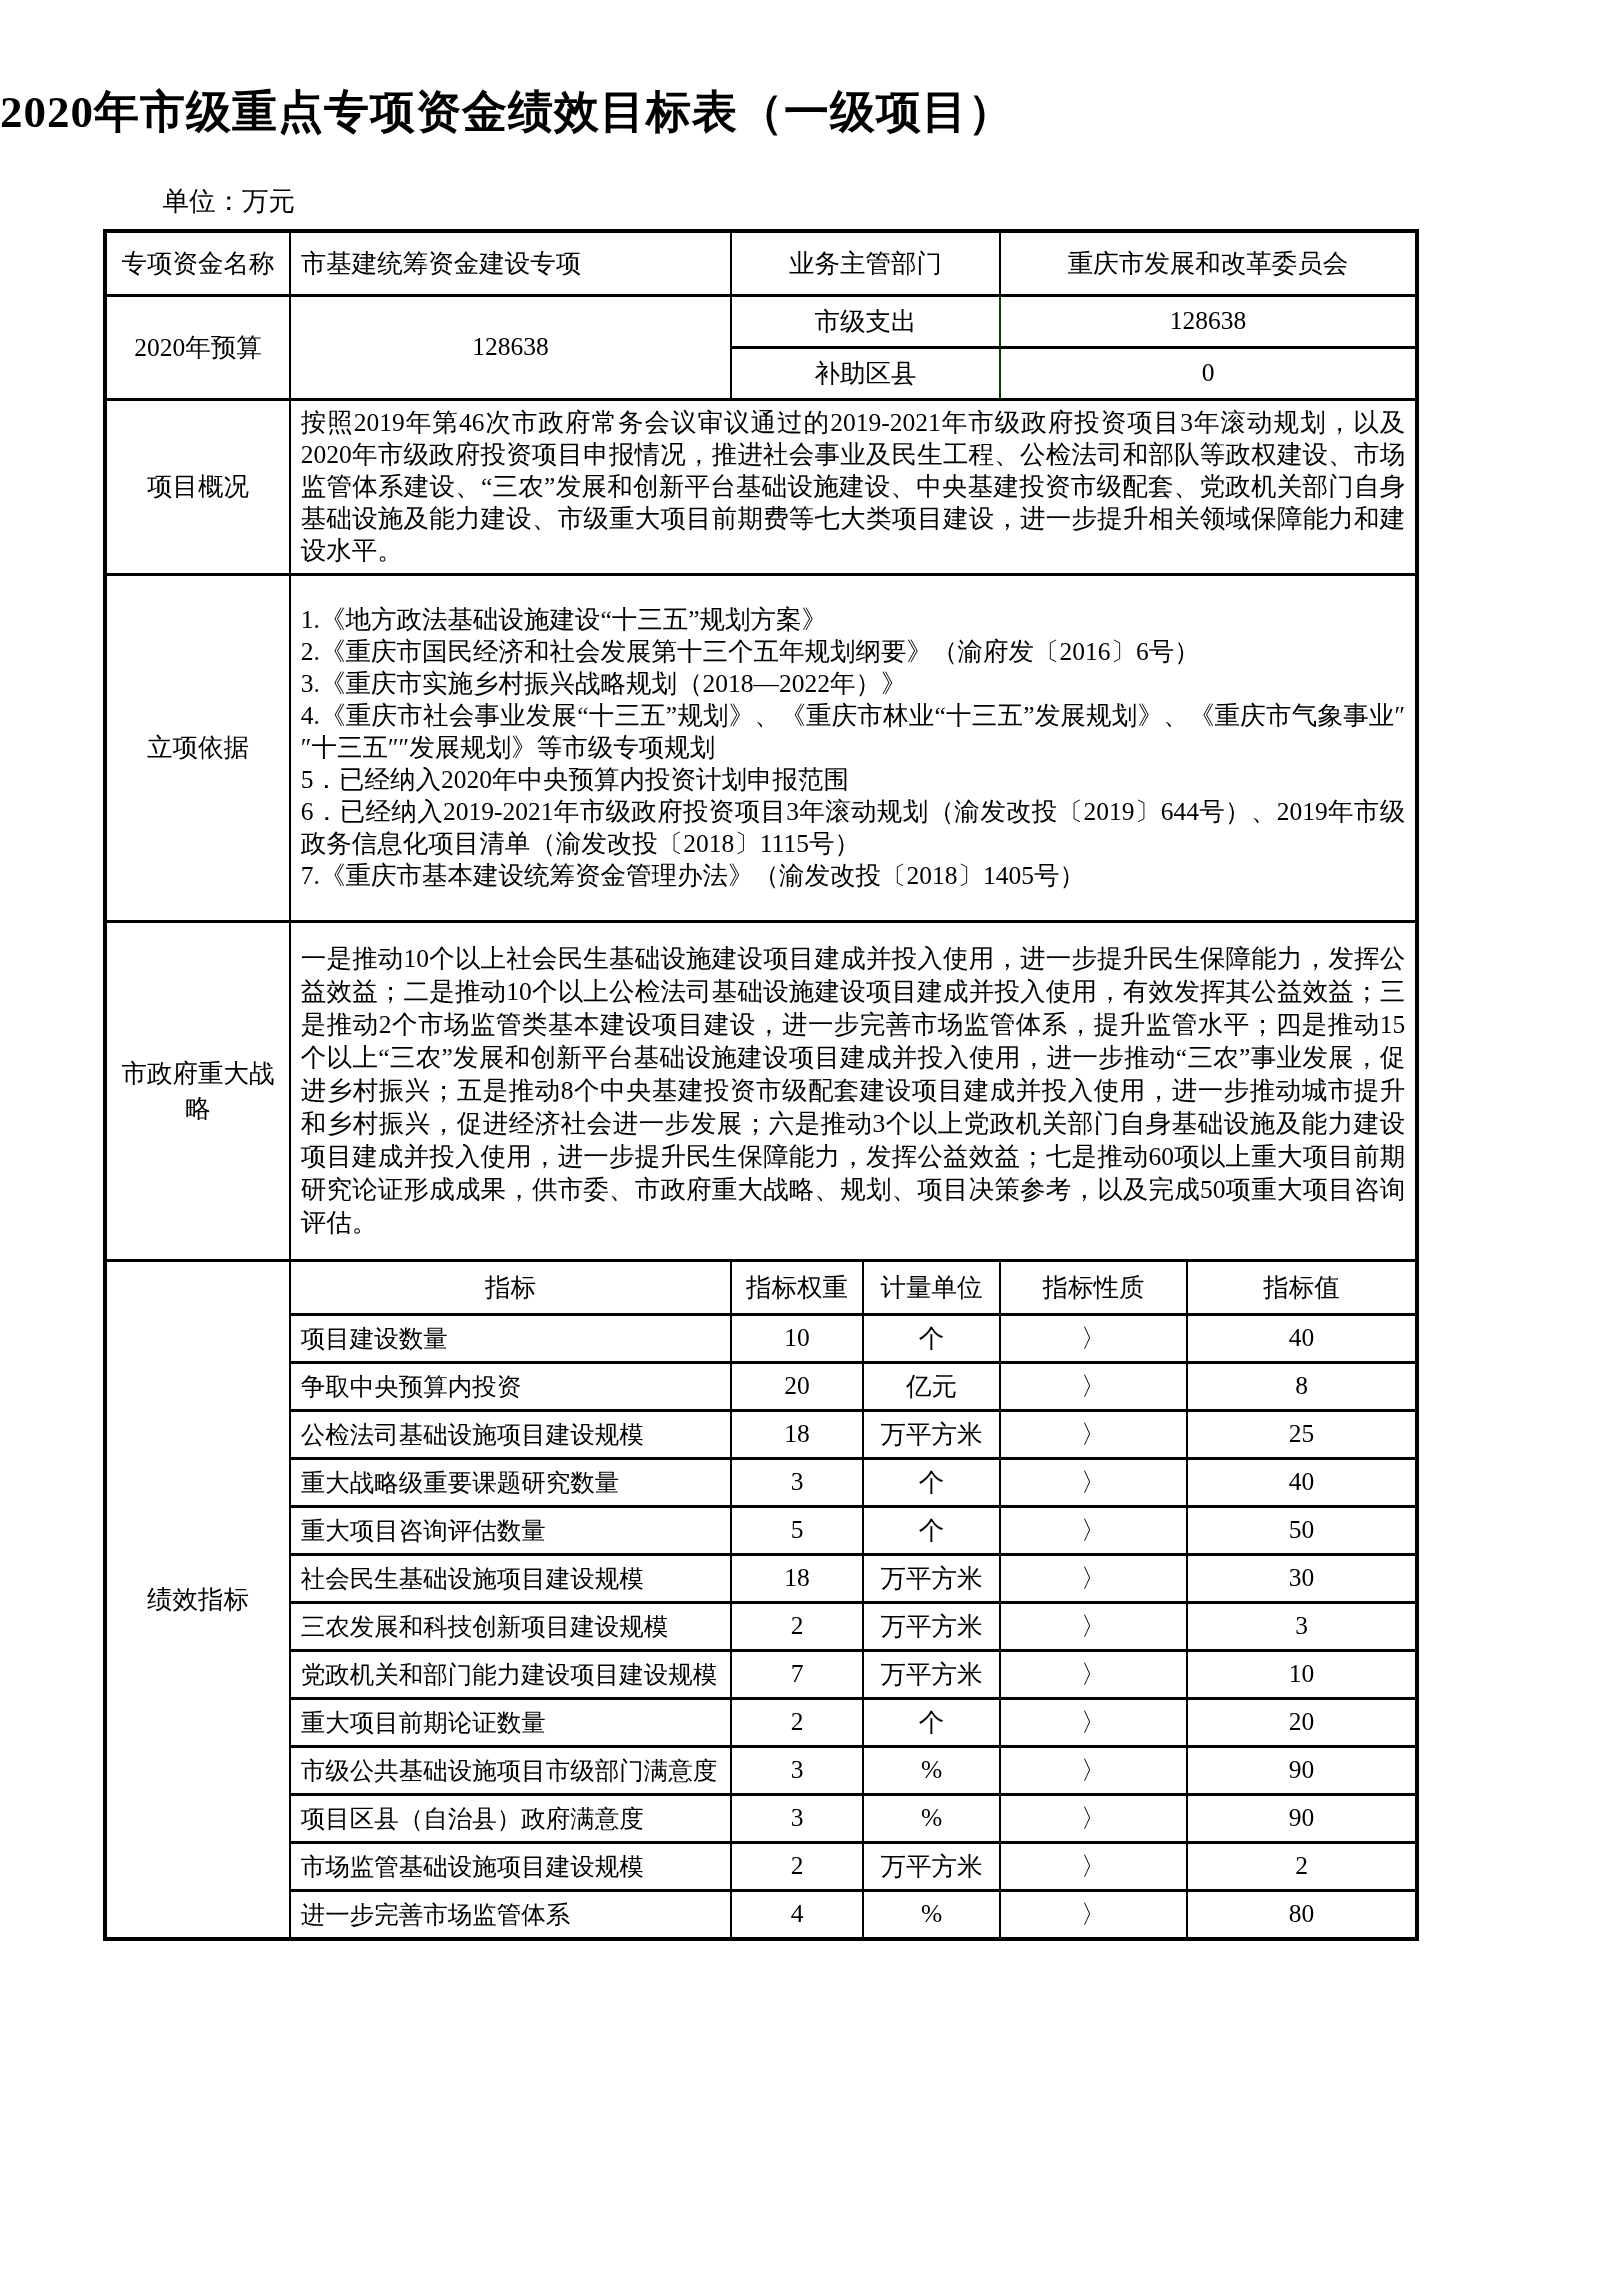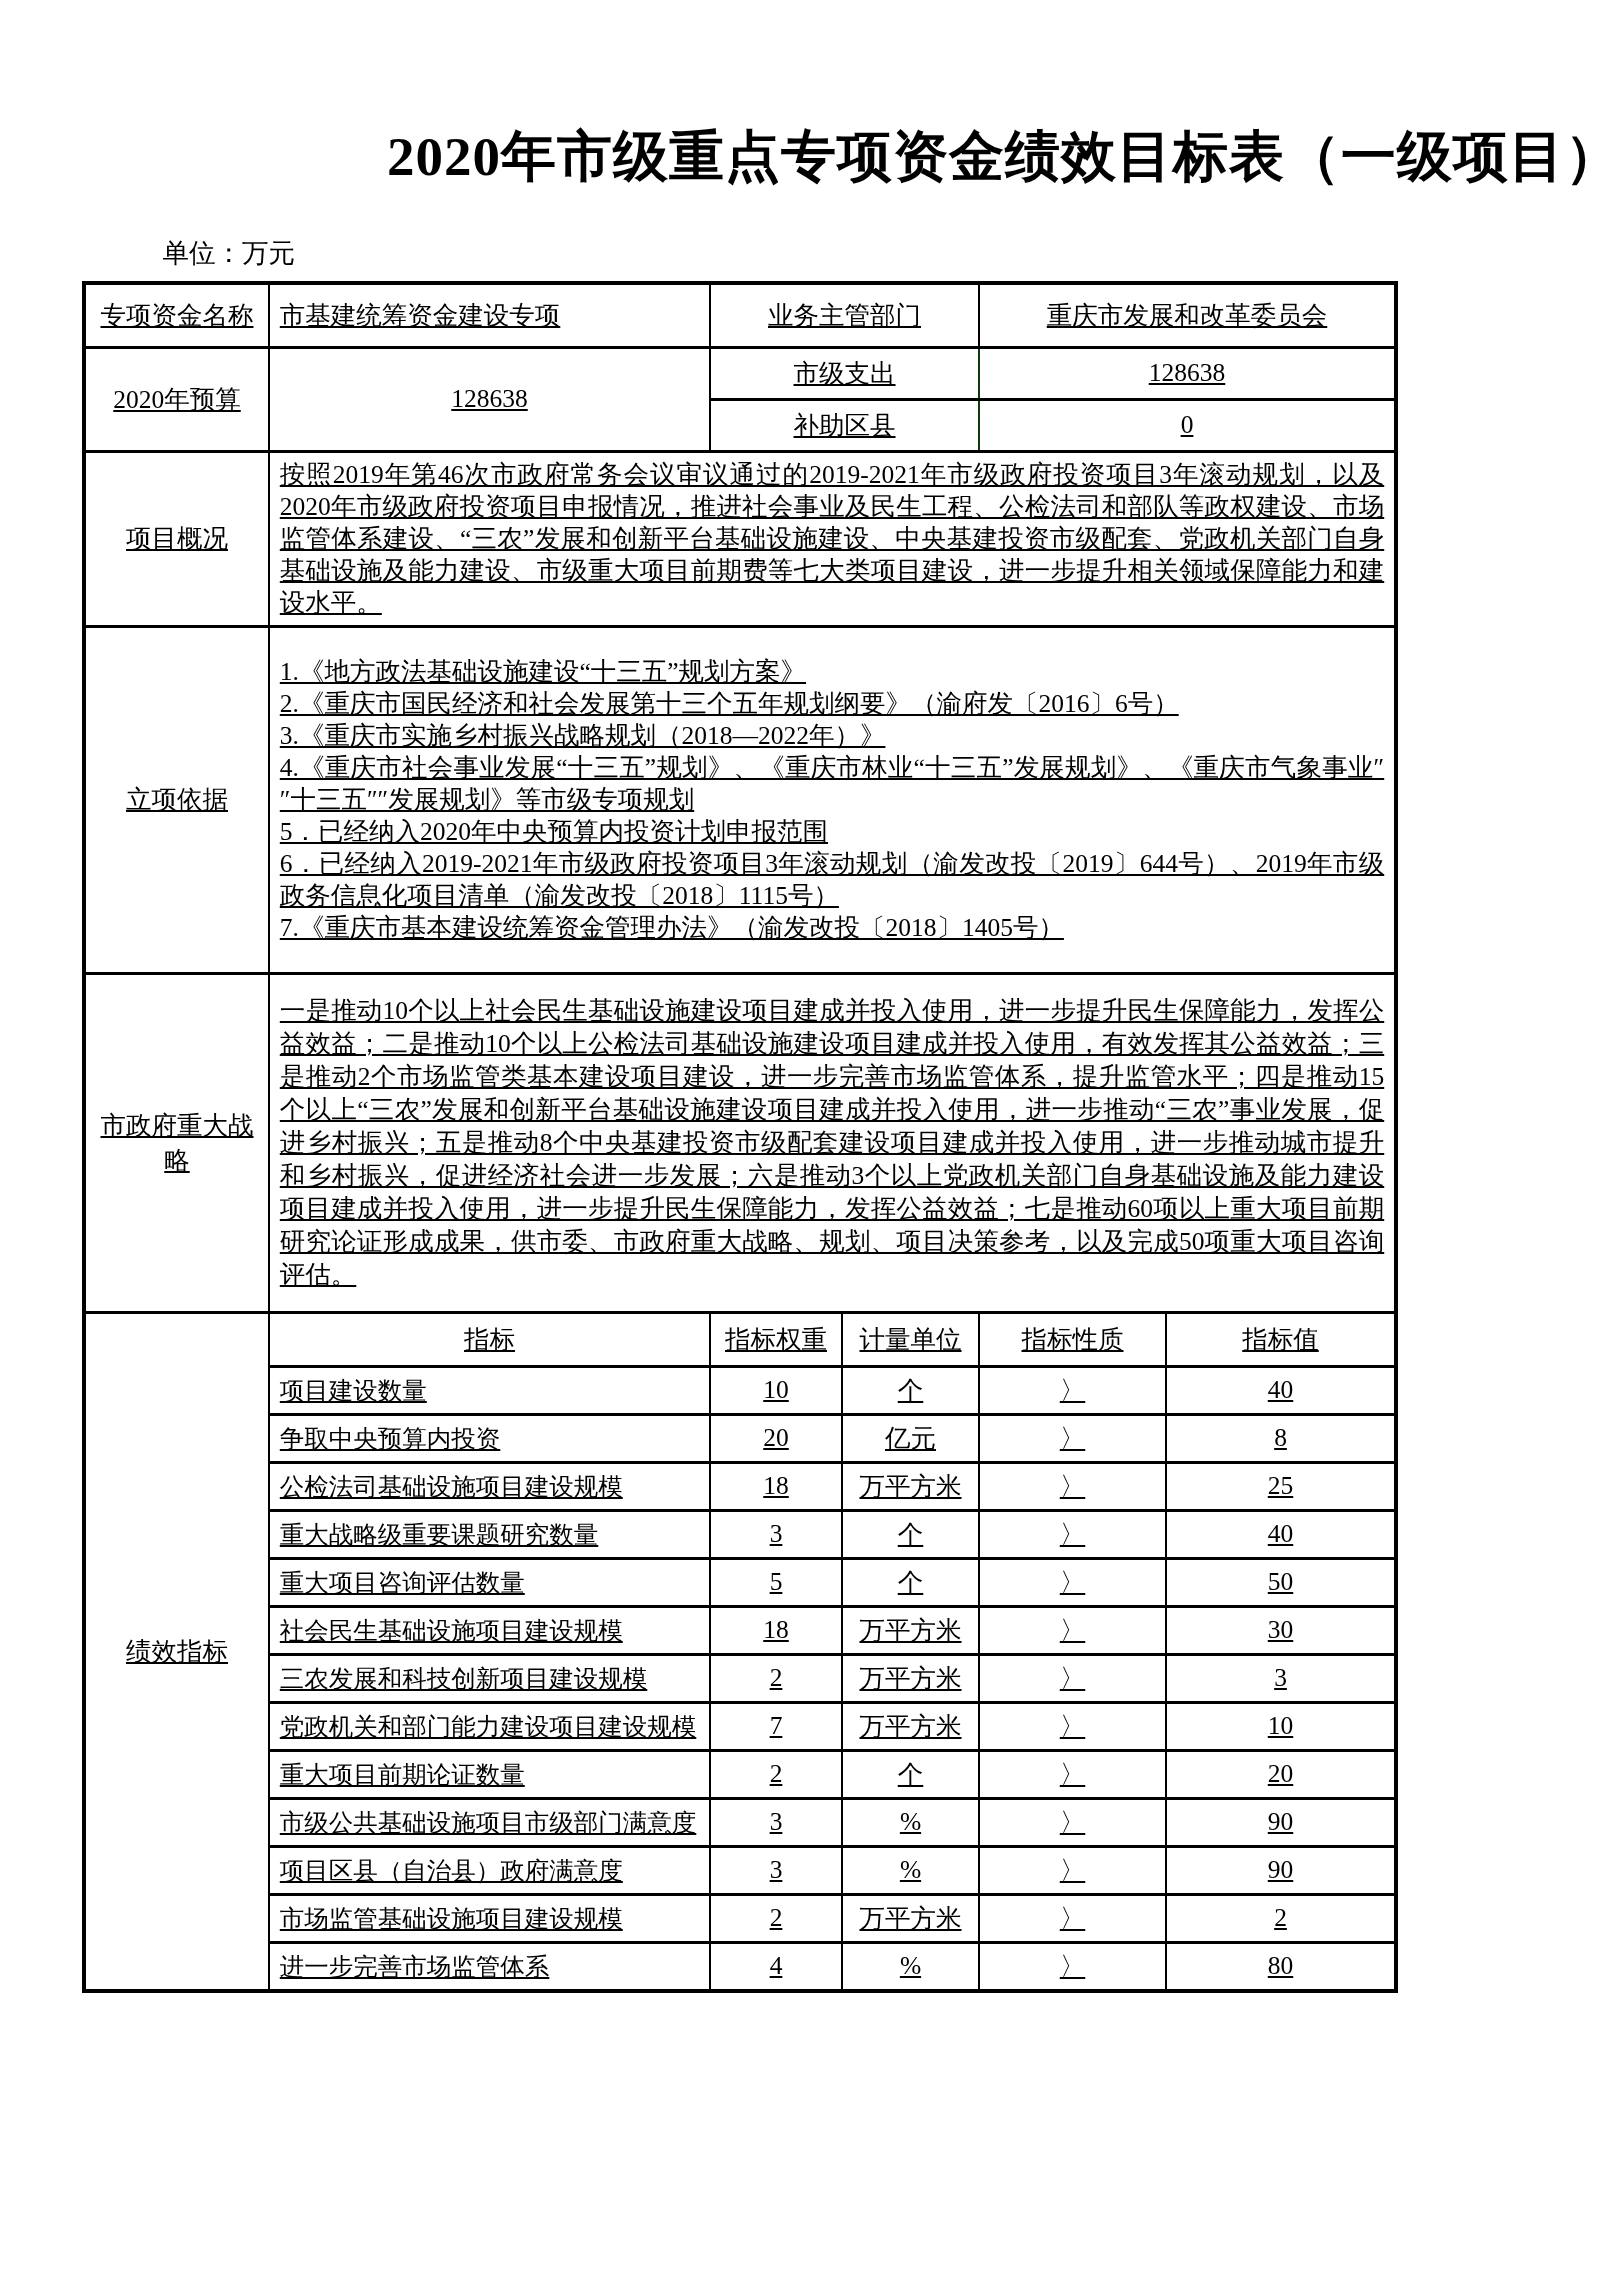--- a/index.html
+++ b/index.html
@@ -5,46 +5,45 @@
   html,body{margin:0;padding:0;background:#e8e8e8;}
   .page{
     position:relative;
     width:1621px;height:2293px;
     background:#ffffff;
     font-family:"Liberation Serif","DejaVu Serif",serif;
     color:#000;
     overflow:hidden;
   }
   .doc-title{
-    padding-top:120px;
-    text-align:right;
-    font-size:55px;
+    padding-top:82px;
+    text-align:left;
+    font-size:45px;
     font-weight:bold;
     letter-spacing:1px;
   }
   .meta-row{
     margin:41px 0 9.8px 135px;
     width:1313px;
     display:flex;
     justify-content:space-between;
     align-items:flex-end;
     font-size:26.5px;
     box-sizing:border-box;
     padding-left:27.4px;
     padding-right:55px;
   }
   .meta-left{display:flex;}
   .meta-value{margin-left:35px;}
   table.main{
-    margin-left:82px;
+    margin-left:103px;
     width:1313px;
     border-collapse:collapse;
     table-layout:fixed;
     font-size:25.5px;
-    text-decoration:underline;
   }
   table.main,table.main td{
     border:2.9px solid #000;
   }
   table.main{border-width:4.9px;}
   table.main td{
     border-top-width:3.9px;
     border-bottom-width:3.9px;
     padding:2px 9.8px;
     vertical-align:middle;

